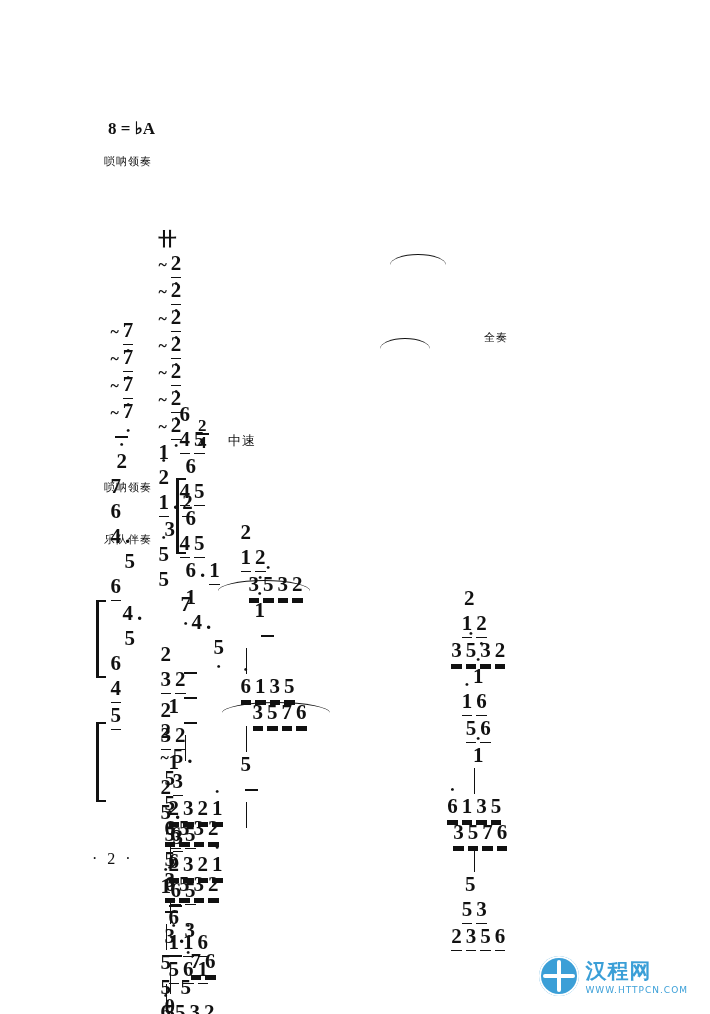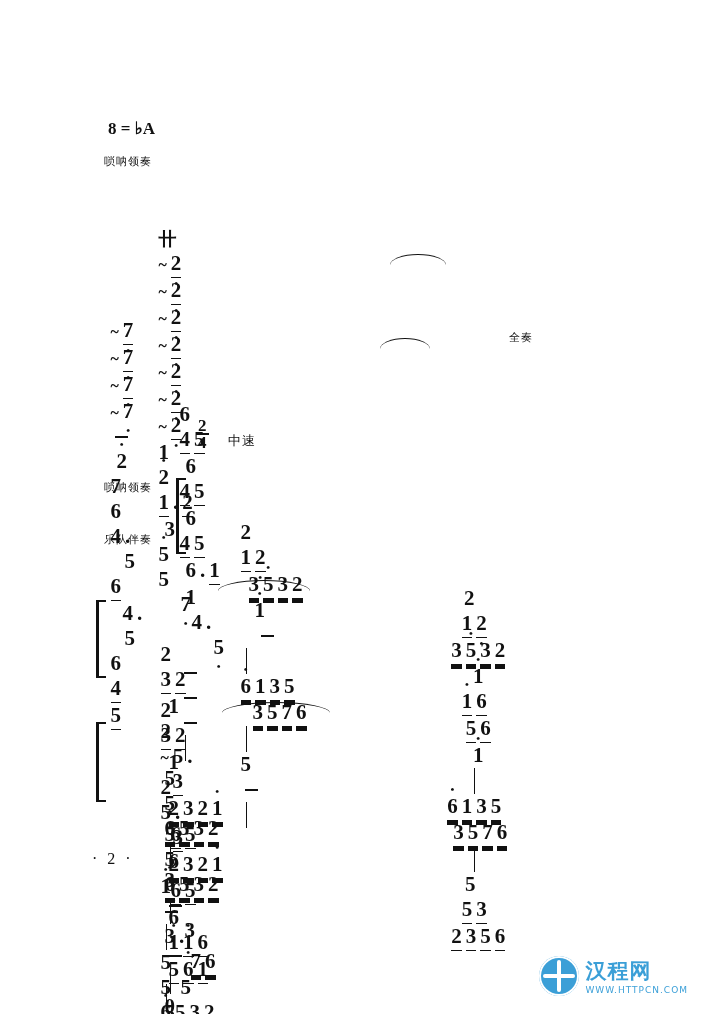--- a/index.html
+++ b/index.html
@@ -172,21 +172,21 @@
       <span class="n u1">6</span>
       <span class="n" style="margin-left:14px;">4</span><span class="n dot">.</span>
       <span class="n" style="margin-left:16px;">5</span>
       <span class="n" style="margin-right:8px;">6</span>
       <span class="n u1">4</span>
       <span class="n u1">5</span>
     </span>
     <span class="slur" style="left:390px;top:-14px;width:56px;"></span>
   </div>
 
-  <div class="lbl-abs label" style="top:330px;left:509px;">全奏</div>
+  <div class="lbl-abs label" style="top:330px;left:484px;">全奏</div>
 
   <div class="row" style="top:352px;padding-left:21px;">
     <span class="notes" style="margin-left:104px;">
       <span class="n" style="margin-right:18px;">6</span>
       <span class="n u1">4</span><span class="n u1">5</span>
       <span class="n" style="margin-left:8px;margin-right:18px;">6</span>
       <span class="n u1">4</span><span class="n u1">5</span>
       <span class="n" style="margin-left:8px;margin-right:18px;">6</span>
       <span class="n u1">4</span><span class="n u1">5</span>
       <span class="n" style="margin-left:8px;">6</span><span class="n dot">.</span><span class="n u1">1</span>

